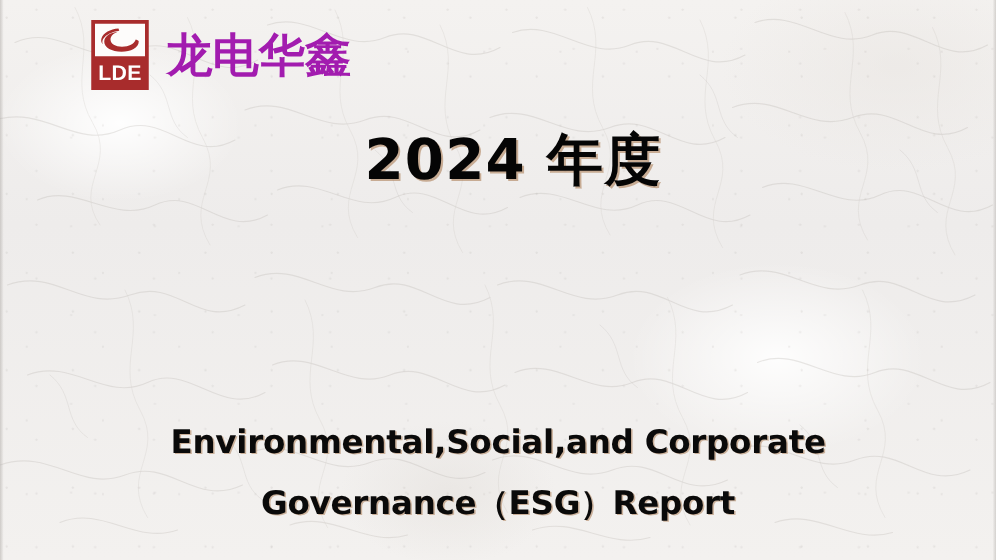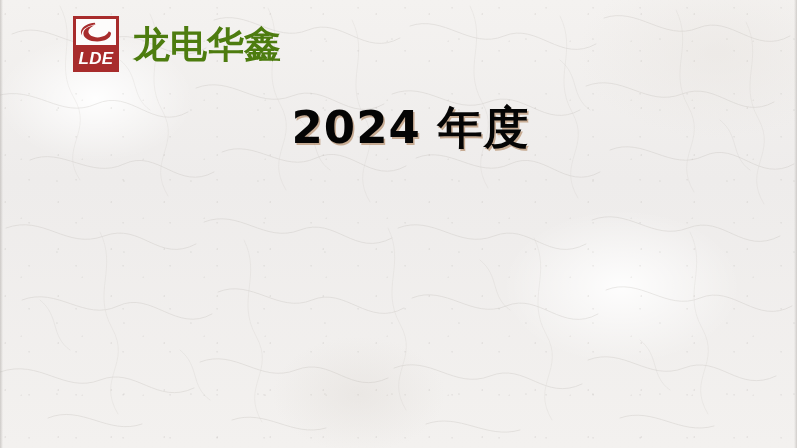--- a/index.html
+++ b/index.html
@@ -72,21 +72,20 @@
   }
   #logo-mark {
     width: 46px;
     height: 56px;
     background: #a82c2c;
     display: flex;
     flex-direction: column;
     align-items: center;
     padding: 3px 3px 0 3px;
     box-sizing: border-box;
-    font-style: italic;
   }
   #logo-plate {
     width: 40px;
     height: 26px;
     background: #fdfcfb;
     display: flex;
     align-items: center;
     justify-content: center;
   }
   #logo-glyph { display: block; }
@@ -96,21 +95,21 @@
     align-items: center;
     justify-content: center;
     color: #ffffff;
     font-family: "Liberation Sans", sans-serif;
     font-weight: bold;
     font-size: 17px;
     letter-spacing: 0.3px;
     line-height: 1;
   }
   #brand-name {
-    color: #4d7c0f;
+    color: #a21caf;
     font-family: "DejaVu Sans", sans-serif;
     font-weight: bold;
     font-size: 37px;
     line-height: 1;
     letter-spacing: 0px;
     white-space: nowrap;
   }
 
   
   #title-block {
@@ -232,14 +231,18 @@
       </div>
       <div id="logo-abbr">LDE</div>
     </div>
     <div id="brand-name">龙电华鑫</div>
   </div>
 
   <div id="title-block">
     <div class="cn-line">2024 年度</div>
   </div>
 
+  <div id="subtitle-block">
+    <div class="en-line">Environmental,Social,and Corporate</div>
+    <div class="en-line">Governance（ESG）Report</div>
+  </div>
 
 </div>
 
 </body></html>

